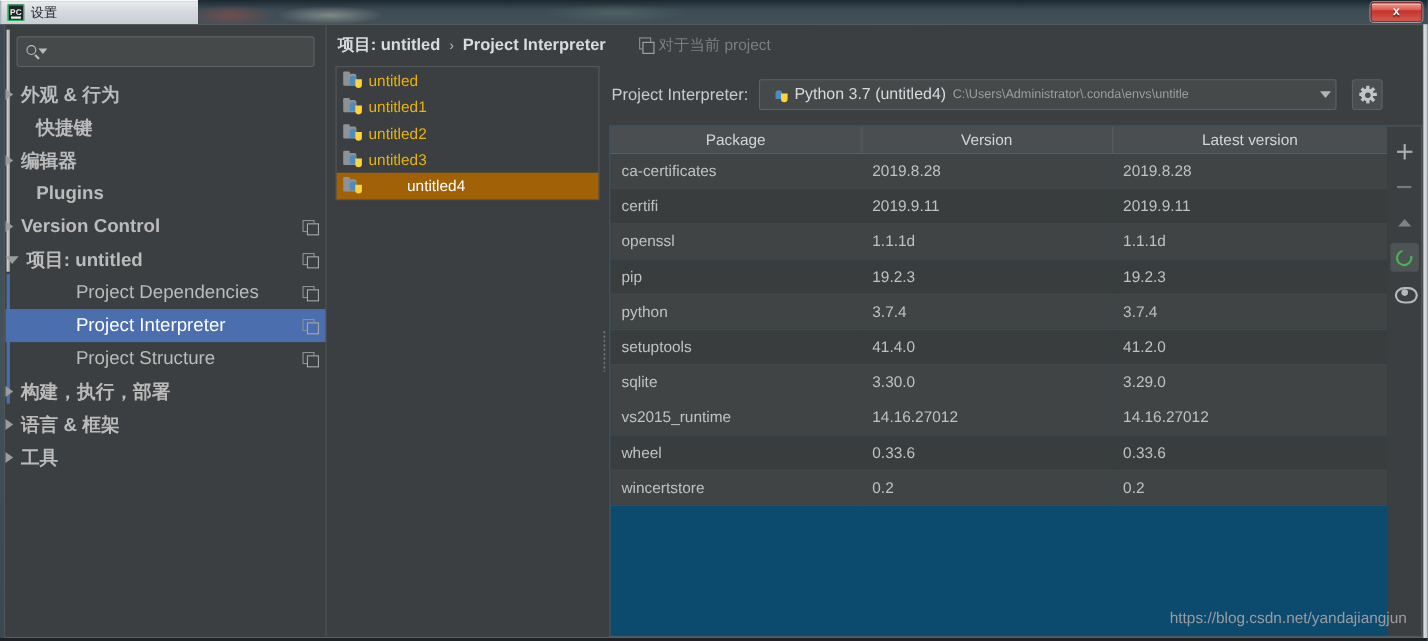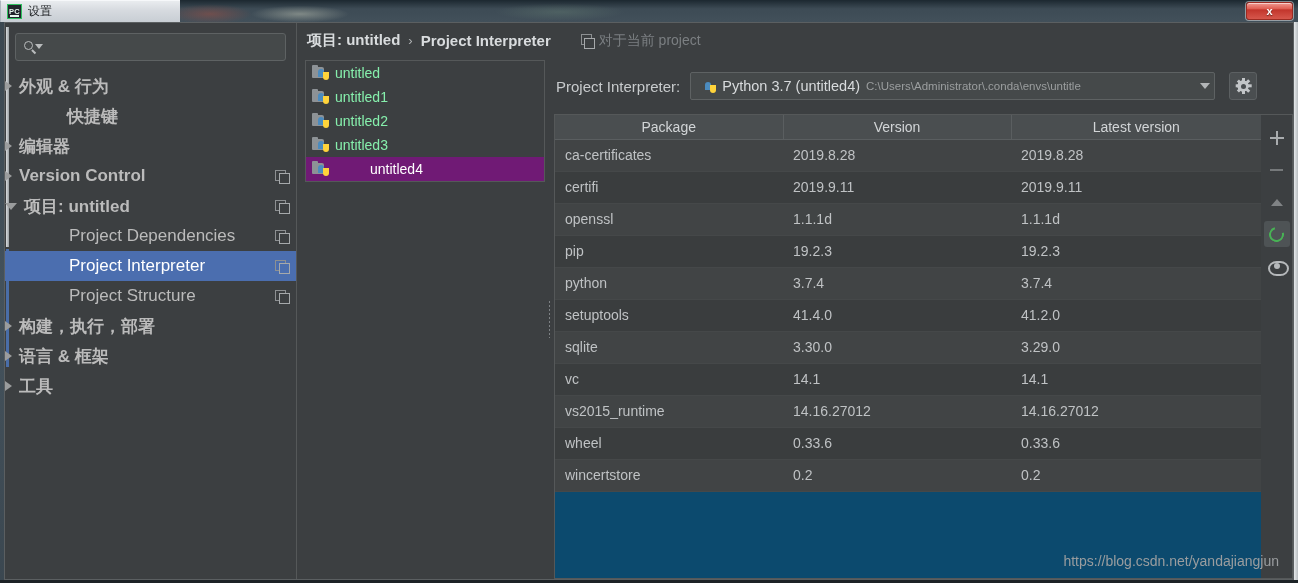--- a/index.html
+++ b/index.html
@@ -121,21 +121,21 @@
   }
   .copy-icon::before {
     content: ""; position: absolute; left: 0; top: 0; width: 9px; height: 9px;
     border: 1px solid #8d9092;
   }
   .copy-icon::after {
     content: ""; position: absolute; left: 3.5px; top: 3.5px; width: 9px; height: 9px;
     border: 1px solid #a6a9ab; background: #3c3f41;
   }
   .tree-item.selected .copy-icon::after { background: #4b6eaf; }
-  .indent-1 { padding-left: 14px; margin-left: 34px; }
+  .indent-1 { padding-left: 14px; }
   .indent-2 { padding-left: 50px; }
 
   
   .sidebar-scroll {
     position: absolute; left: 0; top: 0; width: 5px; height: 100%;
     background: #3c3f41;
   }
   .sidebar-scroll .thumb {
     position: absolute; left: 1px; top: 4px; width: 3px; height: 220px;
     background: linear-gradient(90deg,#d9dcde,#9aa0a4);
@@ -168,23 +168,23 @@
   
   .proj-panel {
     width: 248px; padding: 0 0 0 8px; position: relative;
   }
   .proj-list {
     margin-top: 2px; border: 1px solid #555859; background: #3c3f41;
     width: 240px;
   }
   .proj-item {
     height: 24px; display: flex; align-items: center; gap: 6px;
-    padding-left: 6px; color: #86efac; font-size: 14px;
-  }
-  .proj-item.selected { background: #701a75; color: #ffffff; gap: 41px; }
+    padding-left: 6px; color: #eab308; font-size: 14px;
+  }
+  .proj-item.selected { background: #a16207; color: #ffffff; gap: 41px; }
   .py-folder { width: 17px; height: 14px; position: relative; flex: 0 0 auto; }
   .py-folder .folder {
     position: absolute; left: 0; top: 1px; width: 12px; height: 11px;
     background: #8d9296; border-radius: 1px 2px 1px 1px;
   }
   .py-folder .folder::before {
     content: ""; position: absolute; left: 0; top: -2px; width: 6px; height: 3px;
     background: #8d9296; border-radius: 1px 1px 0 0;
   }
   .py-folder .pysym {
@@ -374,20 +374,24 @@
               <span class="arrow "></span>
               <span class="tree-label bold">外观 &amp; 行为</span>
             </div>
             <div class="tree-item indent-1">
               <span class="arrow none"></span>
               <span class="tree-label bold">快捷键</span>
             </div>
             <div class="tree-item indent-0">
               <span class="arrow "></span>
               <span class="tree-label bold">编辑器</span>
+            </div>
+            <div class="tree-item indent-1">
+              <span class="arrow none"></span>
+              <span class="tree-label bold">Plugins</span>
             </div>
             <div class="tree-item indent-0">
               <span class="arrow "></span>
               <span class="tree-label bold">Version Control</span>
               <span class="copy-icon"></span>
             </div>
             <div class="tree-item indent-0">
               <span class="arrow down"></span>
               <span class="tree-label bold">项目: untitled</span>
               <span class="copy-icon"></span>
@@ -563,25 +567,20 @@
                       <tr class="odd">
                         <td>setuptools</td>
                         <td>41.4.0</td>
                         <td>41.2.0</td>
                       </tr>
                       <tr class="even">
                         <td>sqlite</td>
                         <td>3.30.0</td>
                         <td>3.29.0</td>
                       </tr>
-                      <tr class="odd">
-                        <td>vc</td>
-                        <td>14.1</td>
-                        <td>14.1</td>
-                      </tr>
                       <tr class="even">
                         <td>vs2015_runtime</td>
                         <td>14.16.27012</td>
                         <td>14.16.27012</td>
                       </tr>
                       <tr class="odd">
                         <td>wheel</td>
                         <td>0.33.6</td>
                         <td>0.33.6</td>
                       </tr>

